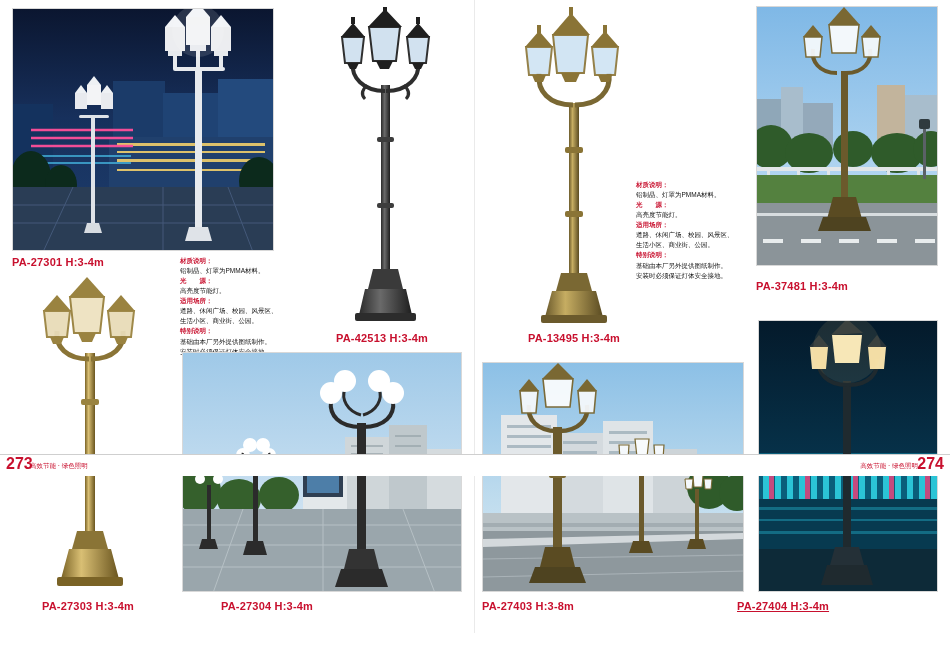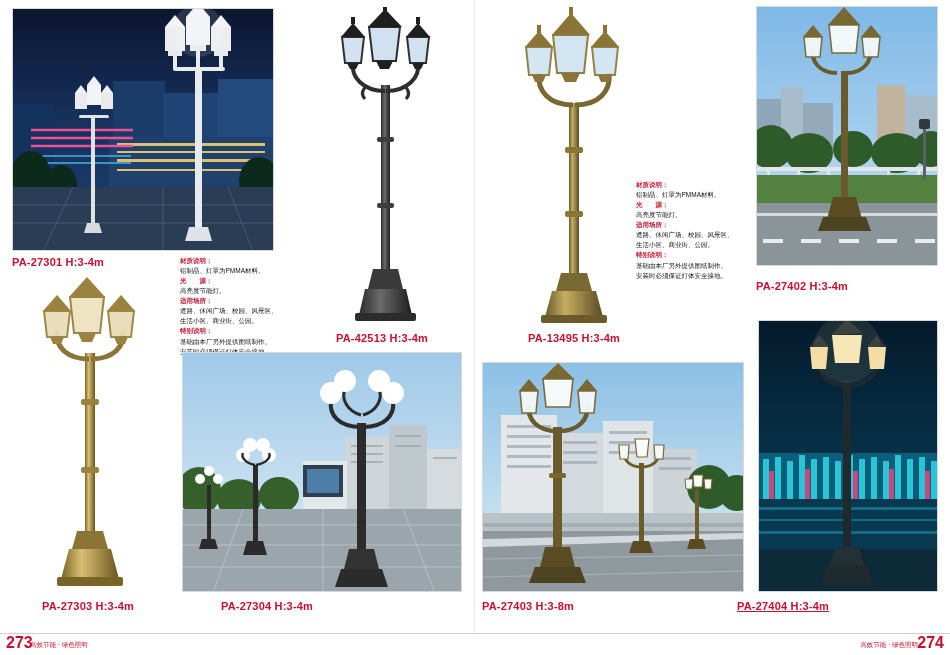--- a/index.html
+++ b/index.html
@@ -5,21 +5,21 @@
   * { box-sizing: border-box; }
   html, body {
     margin: 0; padding: 0;
     width: 950px; height: 655px;
     background: #ffffff;
     font-family: "Liberation Sans", sans-serif;
     overflow: hidden;
   }
   #page {
     position: relative;
-    width: 950px; height: 655px;
+    width: 950px; height: 476px;
     background: #ffffff;
   }
 
   
   .photo {
     position: absolute;
     overflow: hidden;
     border: 1px solid #d8d8d8;
   }
   .cap {
@@ -344,21 +344,21 @@
         <g>
           <path d="M104 30 l10 -12 l10 12 z" fill="#7a6833"></path>
           <path d="M105 30 h18 l-2 20 h-14 z" fill="#f4f8fb" opacity="0.95" stroke="#7a6833" stroke-width="1.5"></path>
         </g>
       </g>
 
       <rect x="166" y="120" width="3" height="52" fill="#5a6166"></rect>
       <rect x="162" y="112" width="11" height="10" rx="2" fill="#2f3a3f"></rect>
     </svg>
   </div>
-  <div class="cap" style="left:756px; top:280px;">PA-27402 H:3-4m</div>
+  <div class="cap" style="left:756px; top:280px;">PA-37481 H:3-4m</div>
 
   <div class="photo" style="left:20px; top:276px; width:140px; height:316px; border-color:#ffffff;">
     <div style="position:absolute;inset:0;background:#ffffff;"></div>
     <svg width="140" height="316" viewBox="0 0 140 316" style="position:absolute;inset:0;">
       <defs>
         <linearGradient id="gld" x1="0" x2="1">
           <stop offset="0" stop-color="#7a6326"></stop>
           <stop offset="0.35" stop-color="#d9bf74"></stop>
           <stop offset="1" stop-color="#6a551f"></stop>
         </linearGradient>

